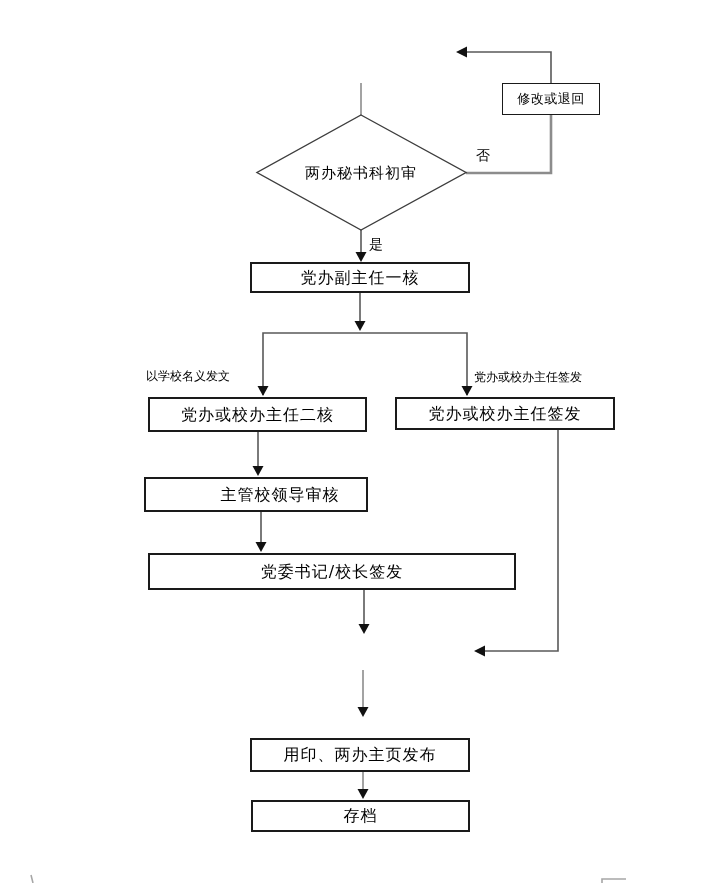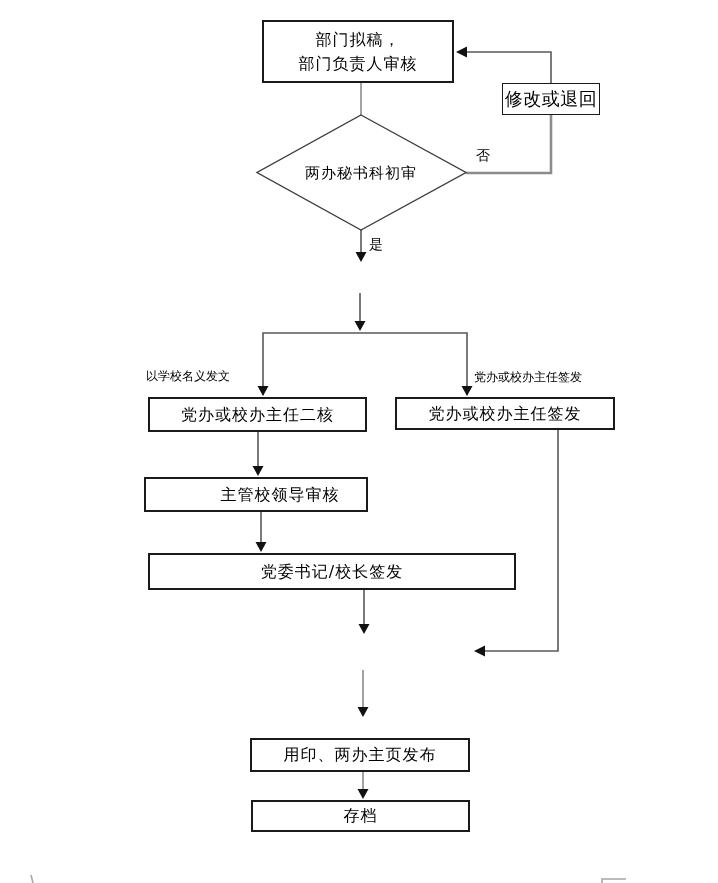--- a/index.html
+++ b/index.html
@@ -31,21 +31,21 @@
     display: flex;
     flex-direction: column;
     align-items: center;
     justify-content: center;
     text-align: center;
     font-size: 16px;
     line-height: 1.45;
     letter-spacing: 1px;
   }
   .node.small {
-    font-size: 18px;
+    font-size: 13px;
     border-width: 1.5px;
     letter-spacing: 0.5px;
     justify-content: center;
   }
   .diamond-text {
     position: absolute;
     display: flex;
     flex-direction: row;
     align-items: center;
     justify-content: center;
@@ -140,34 +140,33 @@
     </g>
 
     <g>
       <line class="page-mark" x1="31" y1="875" x2="33" y2="883"></line>
     </g>
     <g>
       <polyline class="page-mark" points="602,883 602,879 626,879"></polyline>
     </g>
   </svg>
 
-  <div class="node" style="left:262px; top:20px; width:192px; height:63px;">
-    <span>部门拟稿，</span>
-    <span>部门负责人审核</span>
-  </div>
 
   <div class="node small" style="left:502px; top:83px; width:98px; height:32px;">
     <span>修改或退回</span>
   </div>
 
   <div class="diamond-text" style="left:287px; top:141px; width:148px; height:64px;">
     <span>两办秘书科</span>
     <span>初审</span>
   </div>
 
+  <div class="node" style="left:250px; top:262px; width:220px; height:31px;">
+    <span>党办副主任一核</span>
+  </div>
 
   <div class="node" style="left:395px; top:397px; width:220px; height:33px;">
     <span>党办或校办主任签发</span>
   </div>
 
   <div class="node" style="left:148px; top:397px; width:219px; height:35px;">
     <span>党办或校办主任二核</span>
   </div>
 
   <div class="node" style="left:144px; top:477px; width:224px; height:35px;padding-left:48px;">

